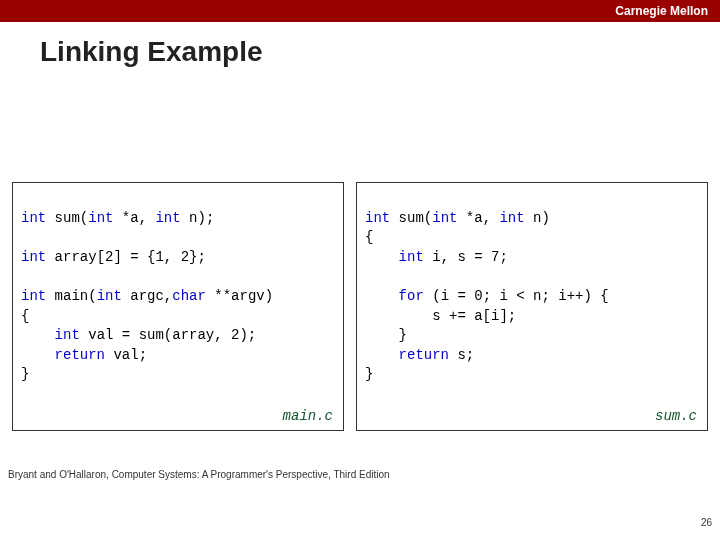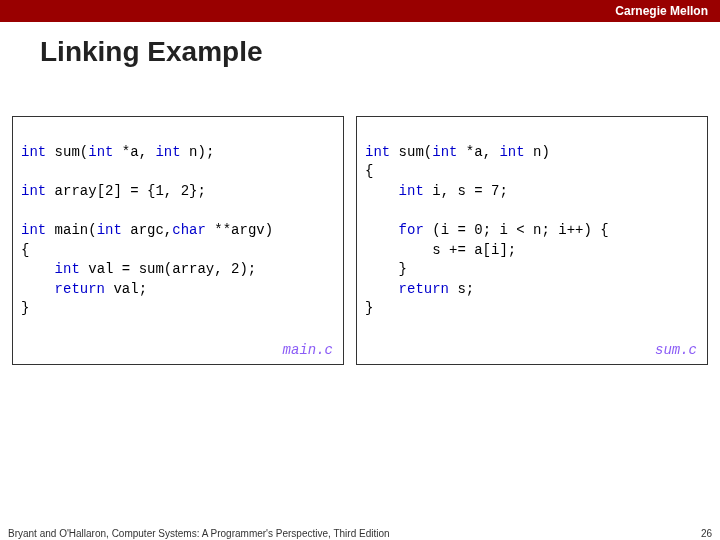--- a/index.html
+++ b/index.html
@@ -28,55 +28,55 @@
   .slide-title {
     font-size: 28px;
     font-weight: bold;
     color: #222;
     padding: 14px 0 0 40px;
   }
   .code-row {
     display: flex;
     gap: 12px;
     padding: 0 12px;
-    margin-top: 48px;
+    margin-top: 114px;
   }
   .code-box {
     border: 1px solid #333;
     background: #fff;
     font-family: "Courier New", monospace;
     font-size: 14px;
     line-height: 1.4;
     padding: 6px 8px;
     position: relative;
     white-space: pre;
   }
   .code-left { flex: 0 0 332px; }
   .code-right { flex: 1; }
   .kw { color: #0000cc; }
   .filelabel {
     font-style: italic;
-    color: #8b5cf6;
+    color: #14532d;
     position: absolute;
     bottom: 4px;
     right: 10px;
     font-family: "Courier New", monospace;
     text-align: right;
   }
   .footer {
     position: absolute;
-    bottom: 1px;
+    bottom: 12px;
     left: 8px;
     right: 8px;
     display: flex;
     justify-content: space-between;
     font-size: 10px;
     color: #333;
   }
-  .page-num { color: #333; }
+  .page-num { color: #333; margin-top: 48px; }
 </style>
 </head>
 <body>
 
 <div class="header-bar">
   <span class="header-text">Carnegie Mellon</span>
 </div>
 
 <h1 class="slide-title">Linking Example</h1>
 

